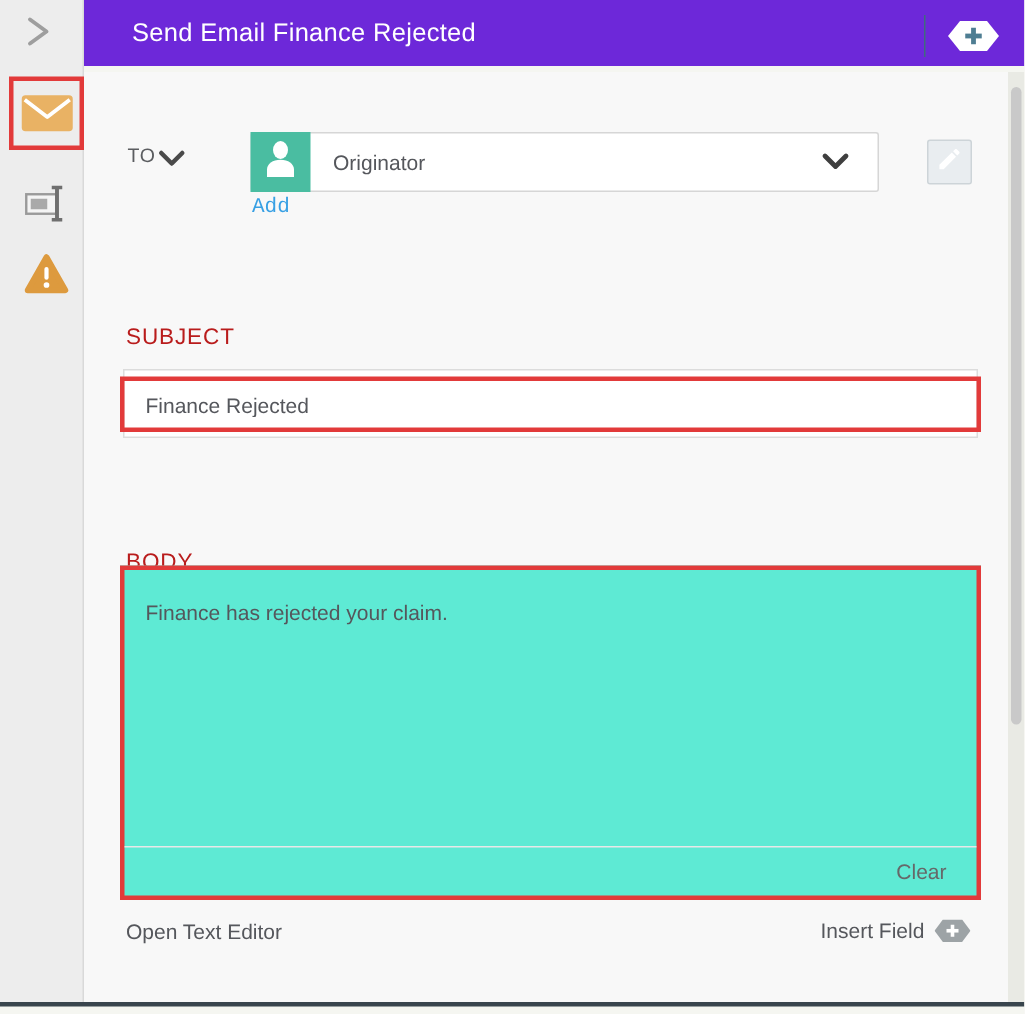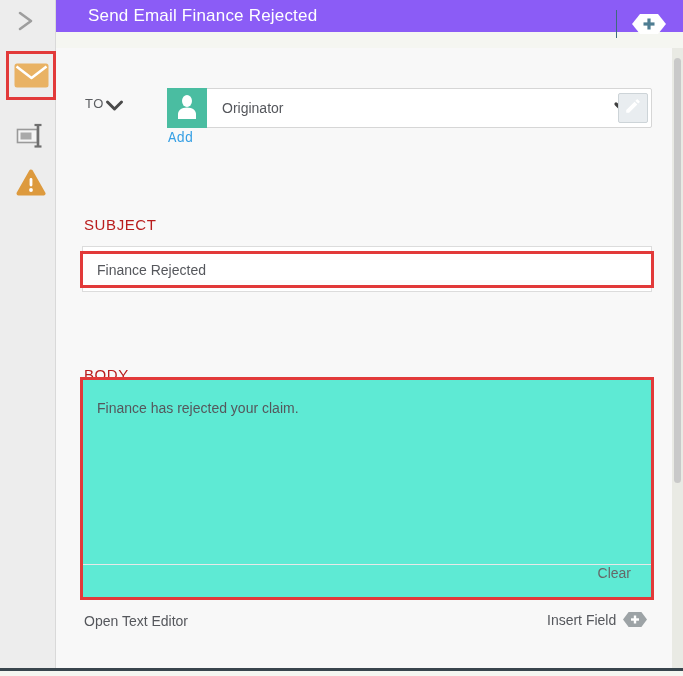--- a/index.html
+++ b/index.html
@@ -4,63 +4,63 @@
 <style>
   * { margin:0; padding:0; box-sizing:border-box; }
   html,body { width:683px; height:676px; }
   body { font-family:"Liberation Sans", sans-serif; background:#f5f6f1; }
   .root { position:relative; width:683px; height:676px; overflow:hidden; background:#f5f6f1; }
 
   
   .main-bg { position:absolute; left:56px; top:48px; width:627px; height:620px; background:#f8f8f8; }
 
   
-  .header { position:absolute; left:56px; top:0; width:627px; height:32px; background:#8b5cf6; display:flex; align-items:center; }
+  .header { position:absolute; left:56px; top:0; width:627px; height:44px; background:#6d28d9; display:flex; align-items:center; }
   .header-title { color:#ffffff; font-size:17px; margin-left:32px; letter-spacing:0.2px; }
   .header-divider { position:absolute; left:560px; top:10px; width:1px; height:28px; background:#3e6b7e; }
   .header-addfield { position:absolute; right:17px; top:14px; width:34px; height:20px; cursor:pointer; }
 
   
   .sidebar { position:absolute; left:0; top:0; width:56px; height:668px; background:#ededed; border-right:1px solid #d9d9d9; }
   .collapse-btn { position:absolute; left:17px; top:11px; width:18px; height:20px; }
   .annot-box-sidebar { position:absolute; left:6px; top:51px; width:50px; height:49px; border:3px solid #e23a3a; display:flex; align-items:center; justify-content:center; }
   .rename-btn { position:absolute; left:16px; top:122px; width:28px; height:27px; }
   .warning-btn { position:absolute; left:16px; top:169px; width:30px; height:28px; }
 
   
   .scroll-track { position:absolute; left:672px; top:48px; width:11px; height:620px; background:#e9eae4; }
   .scroll-thumb { position:absolute; left:2px; top:10px; width:7px; height:425px; background:#c9c9c9; border-radius:4px; }
 
   
   .to-label { position:absolute; left:85px; top:96px; font-size:13px; color:#5b5d60; letter-spacing:0.5px;text-align:right; }
   .to-chevron { position:absolute; left:105px; top:99px; width:19px; height:14px; cursor:pointer; }
-  .recipient-field { position:absolute; left:167px; top:88px; width:485px; height:40px; background:#ffffff; border:1px solid #d6d6d6; border-radius:2px; display:flex; align-items:center; cursor:pointer; }
+  .recipient-field { position:absolute; left:167px; top:88px; width:419px; height:40px; background:#ffffff; border:1px solid #d6d6d6; border-radius:2px; display:flex; align-items:center; cursor:pointer; }
   .recipient-avatar { width:40px; height:40px; margin:-1px 0 0 -1px; background:#4abda1; display:flex; align-items:center; justify-content:center; flex:0 0 40px; }
   .recipient-name { font-size:14px; color:#55575c; margin-left:15px; flex:1; }
   .recipient-chevron { width:20px; height:14px; margin-right:18px; }
   .edit-btn { position:absolute; left:618px; top:93px; width:30px; height:30px; background:#e9edf0; border:1px solid #cdd4d8; border-radius:2px; display:flex; align-items:center; justify-content:center; cursor:pointer; }
   .add-link { position:absolute; left:168px; top:130px; font-size:14px; color:#38a0e4; cursor:pointer;font-family:Liberation Mono, monospace; }
 
   
   .section-label { position:absolute; font-size:15px; color:#b91c1c; letter-spacing:0.6px; }
   .subject-label { left:84px; top:216px; }
   .subject-input-wrap { position:absolute; left:82px; top:246px; width:570px; height:46px; background:#ffffff; border:1px solid #dcdcdc; }
   .annot-box-subject { position:absolute; left:80px; top:251px; width:574px; height:37px; border:3px solid #e23a3a; background:transparent; pointer-events:none; }
   .subject-input { position:absolute; left:85px; top:252px; width:565px; height:36px; border:none; outline:none; background:transparent; font-family:"Liberation Sans",sans-serif; font-size:14px; color:#55575c; padding-left:12px; }
 
   
   .body-label { left:84px; top:366px; }
   .body-box { position:absolute; left:80px; top:377px; width:574px; height:223px; border:3px solid #e23a3a; background:#5eead4; }
   .body-text { position:absolute; left:14px; top:20px; right:14px; font-size:14px; color:#55575c; cursor:text; }
-  .body-footer { position:absolute; left:0; right:0; bottom:0; height:33px; border-top:1px solid #e8e8e8; display:flex; justify-content:flex-end; }
+  .body-footer { position:absolute; left:0; right:0; bottom:0; height:33px; border-top:1px solid #e8e8e8; display:flex; align-items:center; justify-content:flex-end; }
   .clear-link { font-size:14px; color:#666869; margin-right:20px; cursor:pointer; }
 
   
   .open-editor-link { position:absolute; left:84px; top:613px; font-size:14px; color:#55575c; cursor:pointer; }
-  .insert-field { position:absolute; left:547px; top:612px; display:flex; align-items:flex-start; gap:7px; cursor:pointer; }
+  .insert-field { position:absolute; left:547px; top:612px; display:flex; align-items:center; gap:7px; cursor:pointer; }
   .insert-field-label { font-size:14px; color:#55575c; }
 
   
   .bottom-line { position:absolute; left:0; top:668px; width:683px; height:3px; background:#39454d; }
 </style>
 </head>
 <body>
 
 <div class="root">
 

